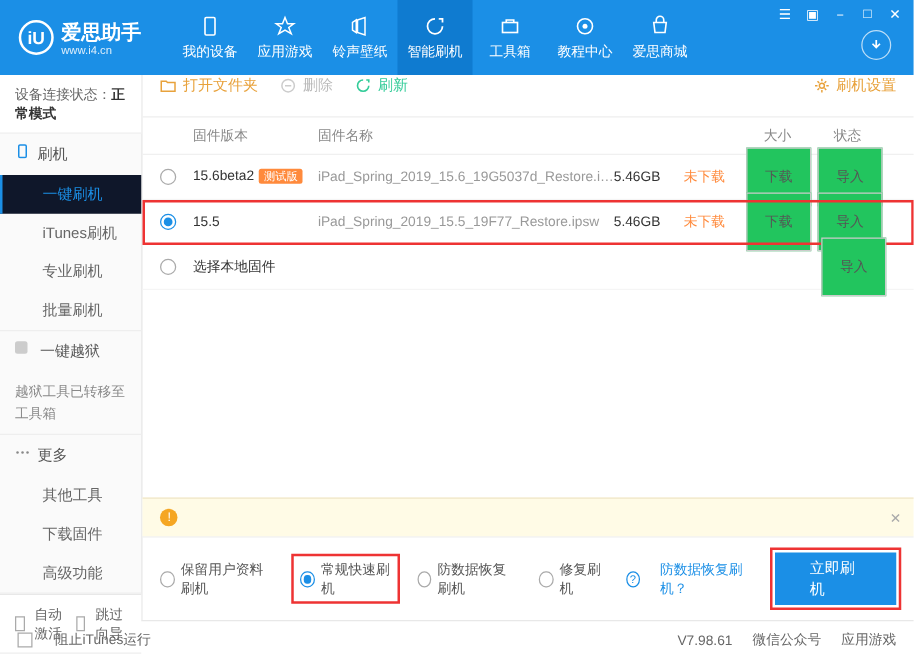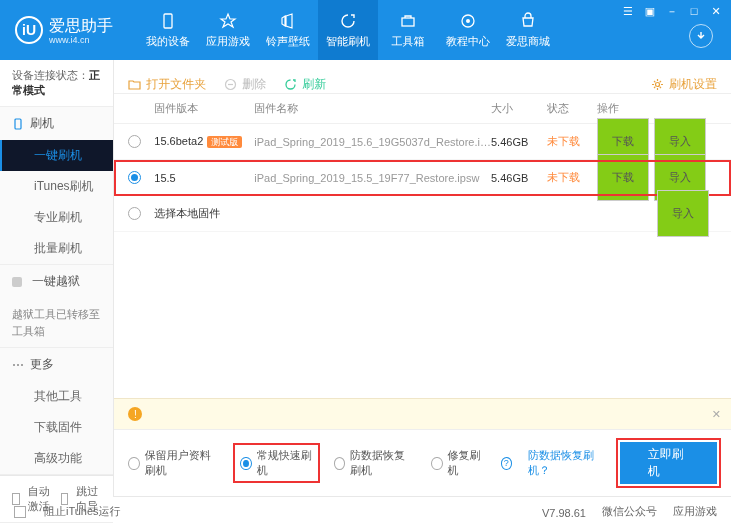--- a/index.html
+++ b/index.html
@@ -1,63 +1,63 @@
 <!DOCTYPE html>
 <html><head>
 <meta charset="utf-8">
 <style>
 *{margin:0;padding:0;box-sizing:border-box;font-family:"Microsoft YaHei",Arial,sans-serif}
 body{width:731px;height:526px;background:#fff;font-size:12px;color:#333;overflow:hidden}
 .titlebar{height:60px;background:linear-gradient(to bottom,#1b8fe6,#1b8fe6);display:flex;align-items:center;position:relative}
 .logo-wrap{display:flex;align-items:center;padding:0 15px;color:#fff}
 .logo-circle{width:28px;height:28px;border:2px solid #fff;border-radius:50%;display:flex;align-items:center;justify-content:center;font-weight:bold;font-size:14px;margin-right:6px}
-.logo-text{font-size:16px;font-weight:normal}
+.logo-text{font-size:16px;font-weight:bold}
 .logo-sub{font-size:9px;opacity:.85;display:block;margin-top:-2px}
 .nav{display:flex;flex:1;height:100%;margin-left:10px}
 .nav-item{width:60px;height:100%;display:flex;flex-direction:column;align-items:center;justify-content:center;color:#fff;cursor:pointer;font-size:11px}
 .nav-item.active{background:#0f7bd0}
 .nav-icon{width:20px;height:20px;margin-bottom:3px;display:flex;align-items:center;justify-content:center}
 .winbtns{position:absolute;top:4px;right:8px;display:flex;gap:8px;color:#fff;font-size:11px}
 .winbtn{width:14px;height:14px;cursor:pointer;display:flex;align-items:center;justify-content:center}
 .dl-circle{position:absolute;right:18px;bottom:12px;width:24px;height:24px;border:1.5px solid rgba(255,255,255,.7);border-radius:50%;display:flex;align-items:center;justify-content:center;cursor:pointer}
 .body{display:flex;height:436px}
 .sidebar{width:150px;border-right:1px solid #e8e8e8;background:#fafafa;display:flex;flex-direction:column}
 .status-row{padding:8px 12px;font-size:11px;color:#666;border-bottom:1px solid #eee;background:#fff}
 .status-row b{color:#333}
 .s-group{border-bottom:1px solid #eee}
-.s-head{padding:8px 12px;display:flex;align-items:center;gap:6px;color:#555;cursor:pointer}
+.s-head{padding:8px 12px;display:flex;gap:6px;color:#555;cursor:pointer}
 .s-head svg{flex-shrink:0}
 .s-item{padding:7px 12px 7px 34px;color:#666;cursor:pointer}
 .s-item.active{background:#0f172a;color:#1b8fe6;border-left:2px solid #1b8fe6;padding-left:32px}
 .lock-ico{width:10px;height:10px;background:#ccc;border-radius:2px;display:inline-block;margin-right:4px}
 .s-note{padding:8px 12px;color:#888;font-size:11px;line-height:1.5}
 .device-box{margin-top:auto;border-top:1px solid #e8e8e8;background:#fff}
 .dev-check{padding:8px 12px;display:flex;align-items:center;gap:8px;font-size:11px;color:#666;border-bottom:1px solid #eee}
 .dev-name{padding:8px 12px;color:#1b8fe6;font-weight:bold;display:flex;align-items:center;gap:6px}
 .main{flex:1;display:flex;flex-direction:column}
-.toolbar{height:34px;display:flex;align-items:flex-end;padding:0 14px;gap:18px;border-bottom:1px solid #eee;font-size:12px}
+.toolbar{height:34px;display:flex;align-items:flex-start;padding:0 14px;gap:18px;border-bottom:1px solid #eee;font-size:12px}
 .tb-item{display:flex;align-items:center;gap:5px;cursor:pointer;color:#666}
 .tb-item.warn{color:#e8a23c}
 .tb-right{margin-left:auto;color:#e8a23c;display:flex;align-items:center;gap:5px;cursor:pointer}
 .thead{height:30px;display:flex;align-items:center;padding:0 14px;color:#888;font-size:11px;border-bottom:1px solid #f0f0f0}
 .col-r{width:26px}
 .col-ver{width:100px}
 .col-name{flex:1}
 .col-size{width:56px}
 .col-stat{width:50px}
 .col-ops{width:120px;text-align:left}
 .trow{height:36px;display:flex;align-items:center;padding:0 14px;font-size:11px;border-bottom:1px solid #f5f5f5}
 .trow.sel{outline:2px solid #e33;outline-offset:-2px}
 .radio{width:13px;height:13px;border:1px solid #aaa;border-radius:50%;cursor:pointer;position:relative}
 .radio.on{border-color:#1b8fe6}
 .radio.on::after{content:"";position:absolute;inset:2px;background:#1b8fe6;border-radius:50%}
 .tag{background:#ff8a3c;color:#fff;font-size:9px;padding:1px 4px;border-radius:2px;margin-left:4px}
 .fname{color:#999}
 .stat-t{color:#ff8a3c}
-.btn-s{padding:15px 14px;border:1px solid #ccc;background:#84cc16;cursor:pointer;font-size:11px;color:#555;margin-right:5px}
+.btn-s{padding:15px 14px;border:1px solid #ccc;background:#22c55e;cursor:pointer;font-size:11px;color:#555;margin-right:5px}
 .notice{background:#fffbe6;padding:8px 14px;display:flex;align-items:center;gap:8px;font-size:11px;color:#8a6d3b;border-top:1px solid #f0e6c8;position:relative}
 .notice-close{position:absolute;right:10px;cursor:pointer;color:#aaa}
 .options{padding:12px 14px;display:flex;align-items:center;gap:16px;font-size:11px;border-top:1px solid #eee}
 .opt{display:flex;align-items:center;gap:5px;cursor:pointer;color:#555}
 .opt.hl{outline:2px solid #e33;padding:3px 5px}
 .link{color:#1b8fe6;cursor:pointer}
 .info-ico{width:13px;height:13px;border:1px solid #1b8fe6;border-radius:50%;display:inline-flex;align-items:center;justify-content:center;color:#1b8fe6;font-size:9px}
 .btn-primary{background:#1b8fe6;color:#fff;padding:4px 28px;cursor:pointer;font-size:12px;outline:2px solid #e33;outline-offset:2px;margin-left:auto}
 .footer{height:30px;border-top:1px solid #e8e8e8;display:flex;align-items:center;padding:0 14px;font-size:11px;color:#666;gap:18px}
 .ft-right{margin-left:auto;display:flex;gap:16px;align-items:flex-end}
@@ -229,21 +229,20 @@
           </svg>
           <span>刷机设置</span>
         </div>
     </div>
     <div class="thead">
       <div class="col-r"></div>
       <div class="col-ver">固件版本</div>
       <div class="col-name">固件名称</div>
       <div class="col-size">大小</div>
       <div class="col-stat">状态</div>
-      <div class="col-ops">操作</div>
     </div>
     <div class="trow">
       <div class="col-r">
           <div class="radio"></div>
         </div>
       <div class="col-ver"><span>15.6beta2</span><span class="tag">测试版</span></div>
       <div class="col-name fname">iPad_Spring_2019_15.6_19G5037d_Restore.i…</div>
       <div class="col-size">5.46GB</div>
       <div class="col-stat stat-t">未下载</div>
       <div class="col-ops"><button class="btn-s">下载</button><button class="btn-s">导入</button></div>

